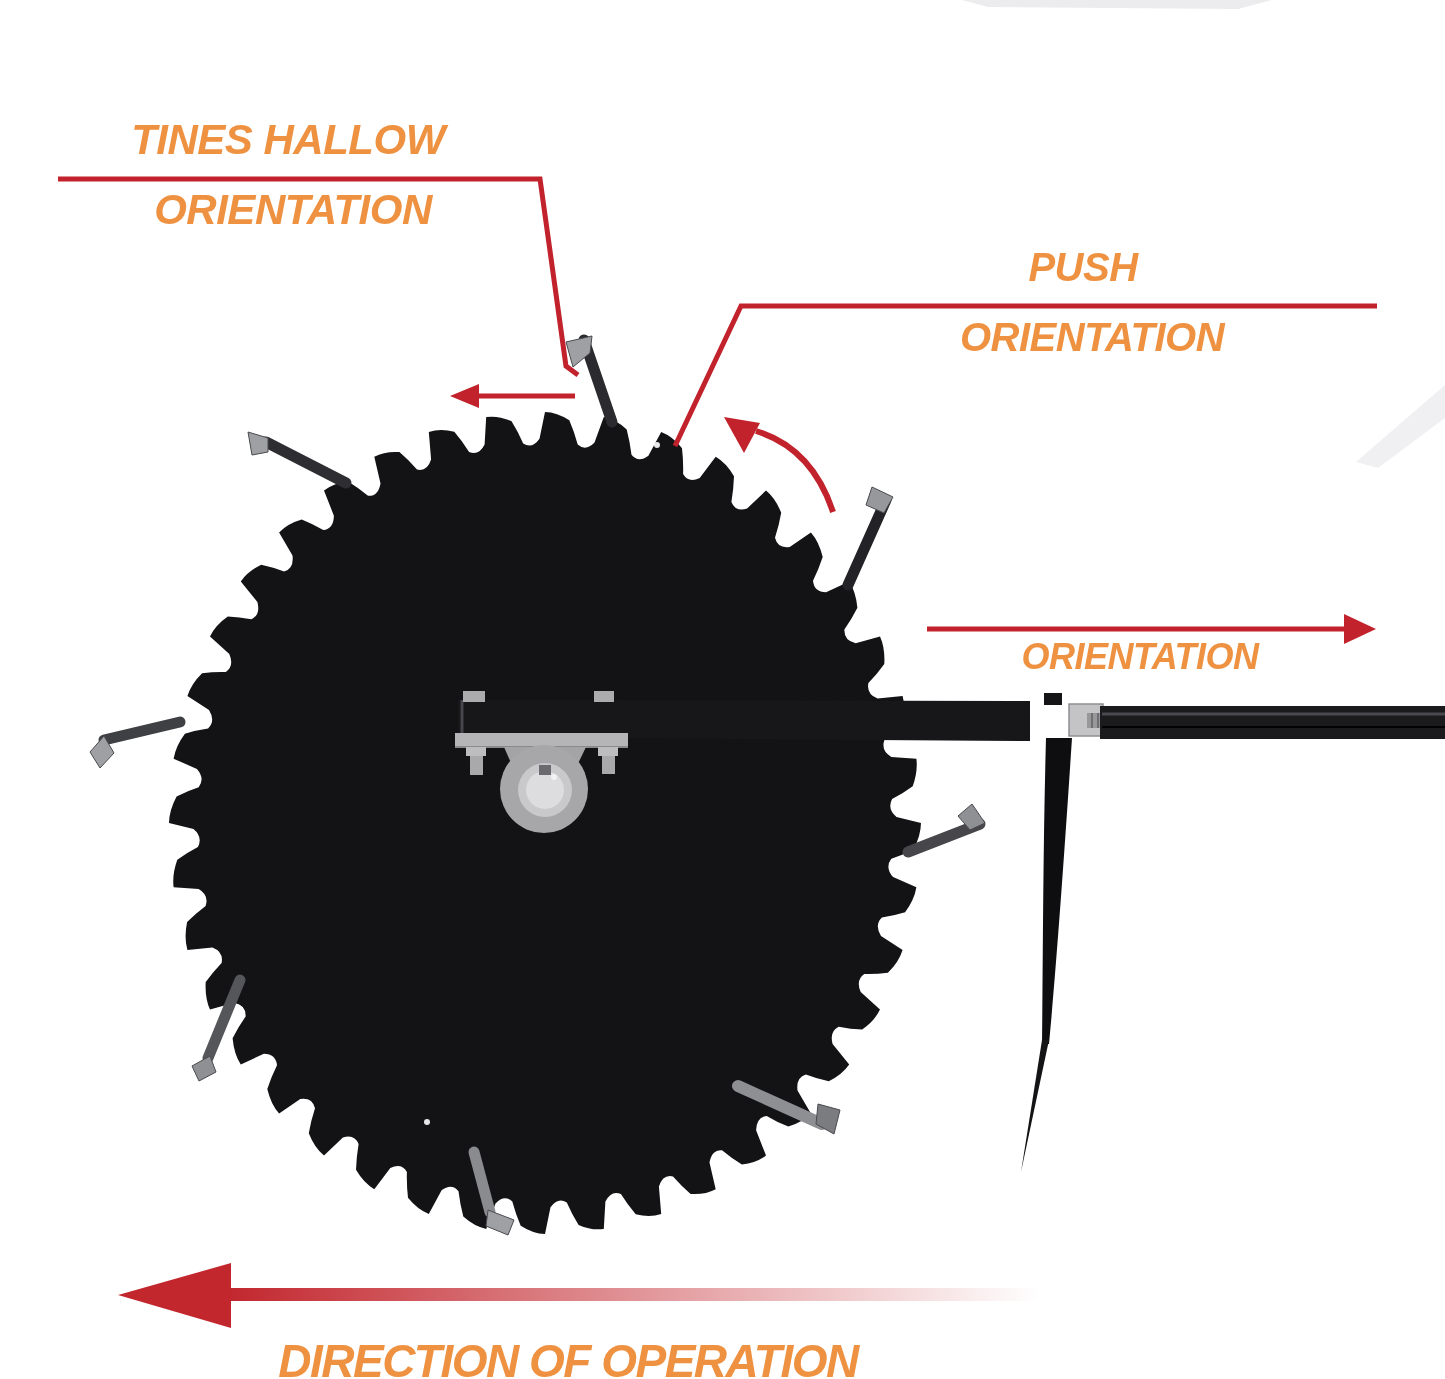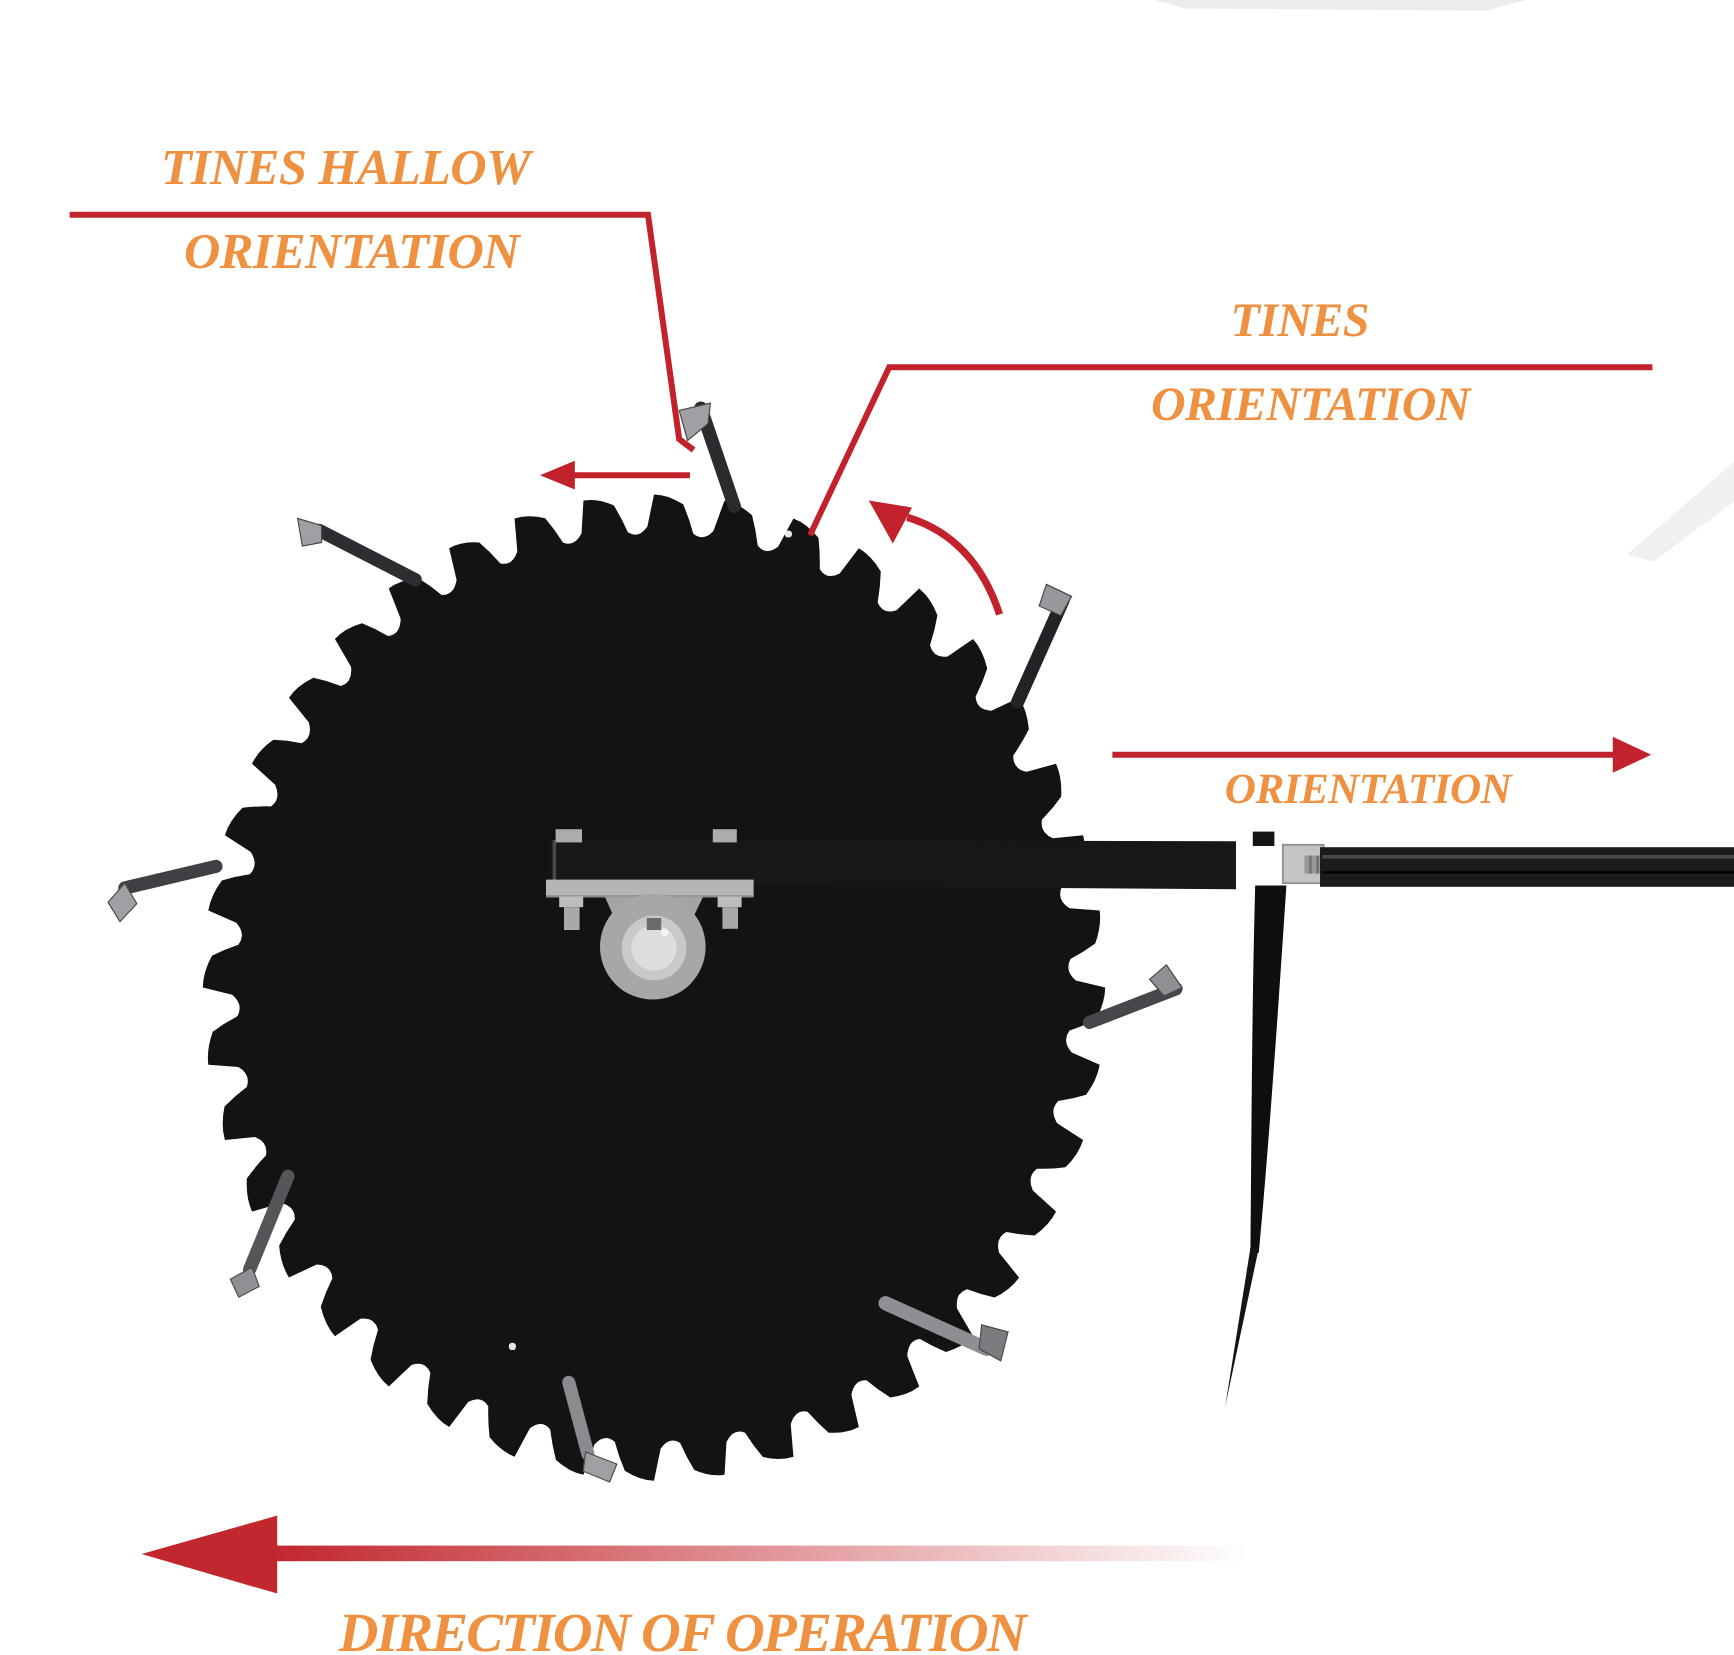--- a/index.html
+++ b/index.html
@@ -1,21 +1,21 @@
 <!DOCTYPE html>
 <html><head>
 <meta charset="utf-8">
 <style>
   html,body{margin:0;padding:0;background:#ffffff;}
   .stage{
     position:relative;
     width:1445px;height:1379px;
     background:var(--bg,#fff);
     overflow:hidden;
-    font-family:Liberation Serif, serif;
+    font-family:Liberation Sans, sans-serif;
   }
   .stage svg{position:absolute;left:0;top:0;}
   .label{
     position:absolute;
     transform:translateX(-50%);
     color:var(--orange,#EE9140);
     font-weight:bold;
     font-style:italic;
     white-space:nowrap;
     line-height:1;
@@ -98,19 +98,19 @@
         <line x1="927" y1="629" x2="1348" y2="629" fill="none" stroke="#C1222C" stroke-width="5"></line>
         <polygon points="1376,629 1344,614 1344,644" fill="#C1222C" stroke="none" stroke-width="0"></polygon>
         <polygon points="118,1295 231,1263 231,1328" fill="#C2272E" stroke="none" stroke-width="0"></polygon>
         <rect x="228" y="1288" width="812" height="13" fill="url(#fadeRed)" stroke="none" stroke-width="0"></rect>
       </g>
   </svg>
 
   <div class="label fs42" style="left:288px;top:119px;">TINES HALLOW</div>
   <div class="label fs42" style="left:293px;top:189px;">ORIENTATION</div>
 
-  <div class="label fs40" style="left:1083px;top:247px;">TINES</div>
+  <div class="label fs40" style="left:1083px;top:247px;">PUSH</div>
   <div class="label fs40" style="left:1092px;top:317px;">ORIENTATION</div>
 
   <div class="label fs36" style="left:1140px;top:639px;">ORIENTATION</div>
 
   <div class="label fs46" style="left:568px;top:1338px;">DIRECTION OF OPERATION</div>
 </div>
 
 </body></html>

